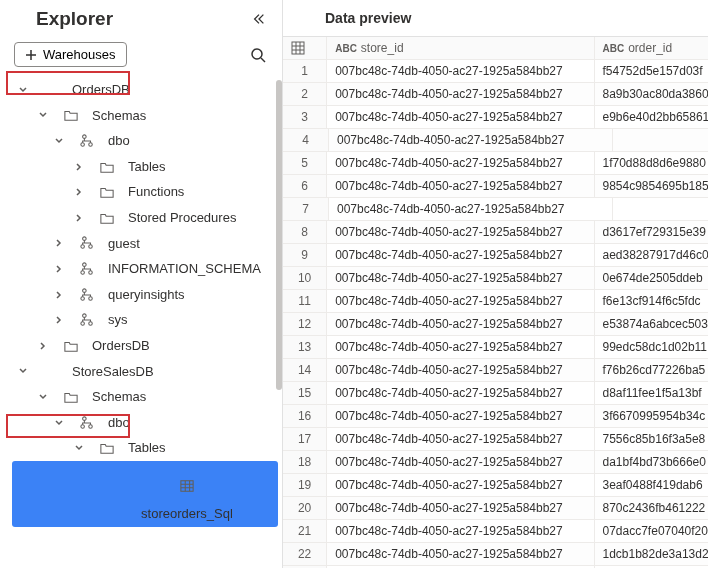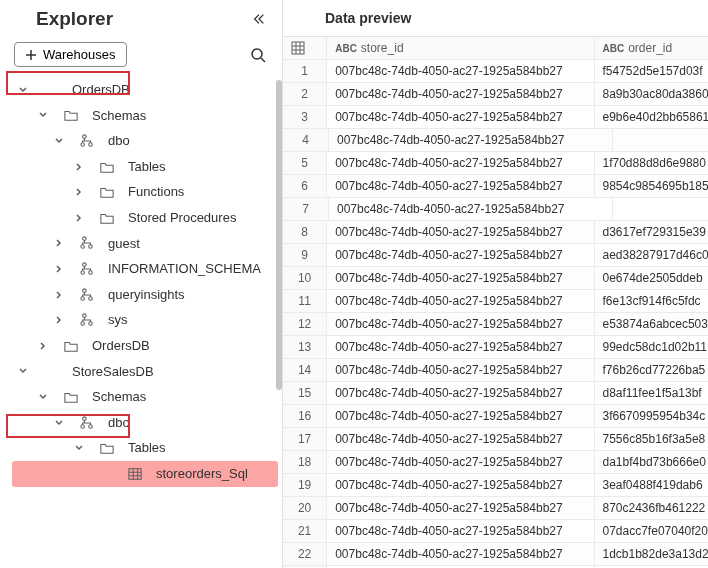--- a/index.html
+++ b/index.html
@@ -67,21 +67,22 @@
     .tree-row {
       display: flex;
       align-items: center;
       gap: 13px;
       padding: 5px 4px 5px 0;
       cursor: pointer;
       line-height: 1.2;
       border-radius: 3px;
     }
     .tree-row.selected {
-      background: #fca5a5;
+      background: #3b82f6;
+      flex-direction: column;
     }
     .indent-0 { padding-left: 4px; }
     .indent-1 { padding-left: 24px; }
     .indent-2 { padding-left: 40px; }
     .indent-3 { padding-left: 60px; }
     .indent-4 { padding-left: 88px; }
     .chev {
       display: inline-flex;
       width: 14px;
       justify-content: center;

